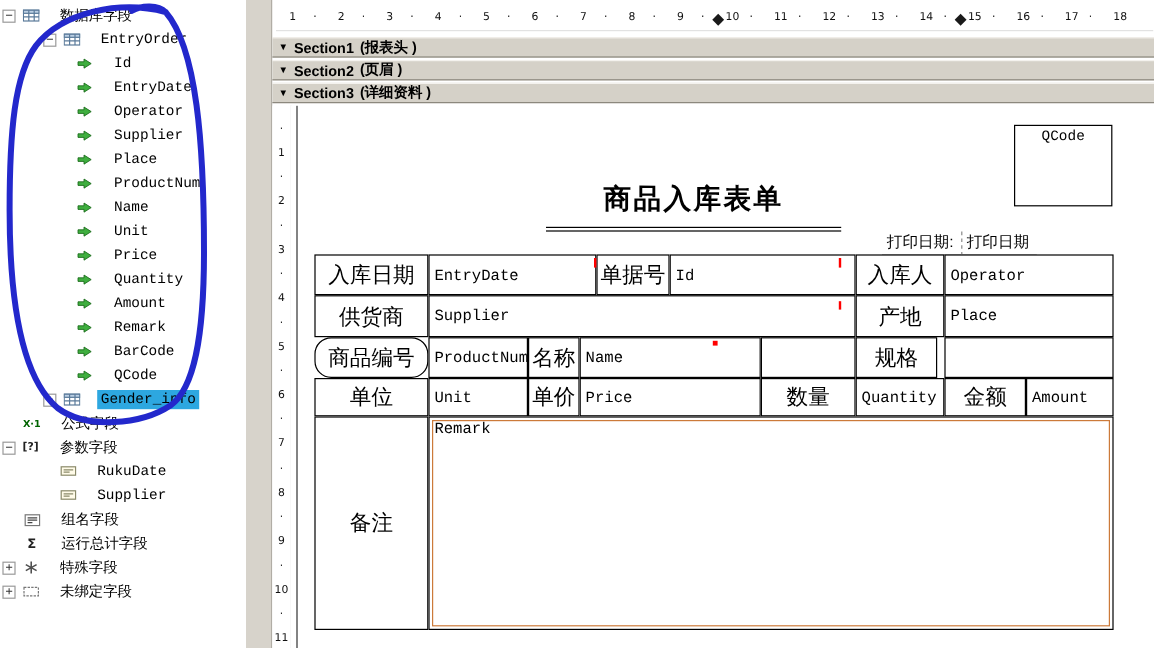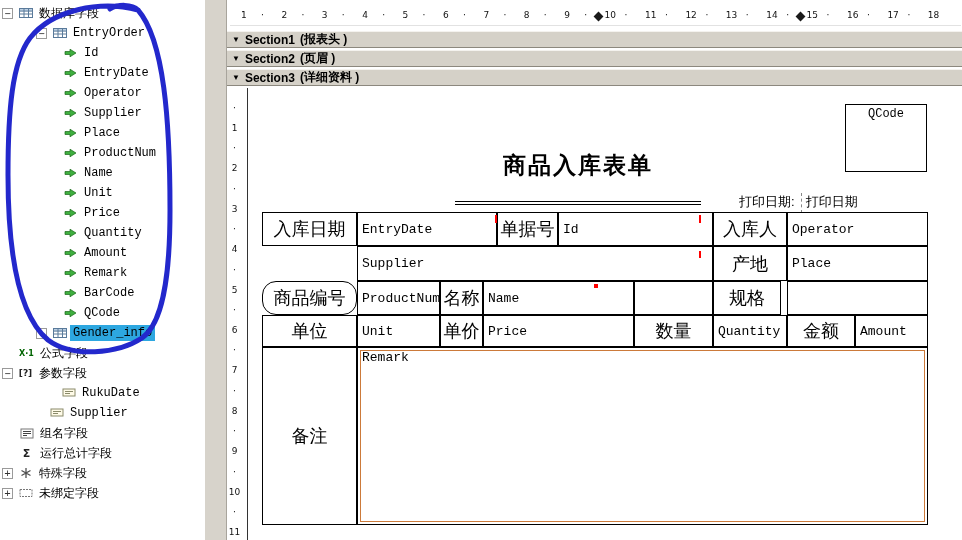--- a/index.html
+++ b/index.html
@@ -6,21 +6,21 @@
   .app{position:relative;width:962px;height:540px;overflow:hidden;background:#fff;
        font-family:"Liberation Sans",sans-serif;}
 
   
   .tree-panel{position:absolute;left:0;top:0;width:205px;height:540px;background:#fff;
               overflow:hidden;padding-top:3px;box-sizing:border-box;}
   .tree-node{height:20px;display:flex;align-items:center;box-sizing:border-box;white-space:nowrap;}
   .expander{flex:none;width:11px;height:11px;border:1px solid #9a9a9a;background:#fff;
             font-size:10px;line-height:9px;text-align:center;box-sizing:border-box;margin-right:4px;
             color:#333;font-family:"DejaVu Sans Mono",monospace;}
-  .node-icon{flex:none;width:17px;height:14px;display:flex;align-items:center;justify-content:center;margin-right:2px;}
+  .node-icon{flex:none;width:17px;height:14px;display:flex;align-items:center;justify-content:center;margin-right:13px;}
   .node-label{font-size:12px;color:#000;padding:1px 3px;}
   .node-label.en{font-family:"Liberation Mono",monospace;}
   .tree-node.selected .node-label{background:var(--sel,#2da7e0);color:#000;}
   .ticon{font-size:8px;font-weight:bold;font-family:"DejaVu Sans",sans-serif;color:#006400;}
   .ticon.dark{color:#222;font-size:9px;}
   .ticon.sigma{font-size:11px;color:#222;}
 
   .splitter{position:absolute;left:205px;top:0;width:22px;height:540px;background:#d7d3cb;
             border-right:1px solid #a8a49c;box-sizing:border-box;}
 
@@ -41,21 +41,21 @@
   .vruler .num,.vruler .dot{position:absolute;left:0;width:15px;text-align:center;font-size:9px;color:#111;
                             font-family:"DejaVu Sans",sans-serif;}
   .canvas{position:absolute;left:15px;top:0;right:0;bottom:0;background:#fff;overflow:hidden;}
   .page-edge{position:absolute;left:5px;top:0;bottom:0;width:0;border-left:1px solid #333;}
 
   .qcode-box{position:absolute;left:603px;top:16px;width:82px;height:68px;border:1px solid #000;
              text-align:center;font-family:"Liberation Mono",monospace;font-size:12px;padding-top:2px;
              box-sizing:border-box;background:#fff;}
   .rpt-title{position:absolute;left:213px;top:62px;width:246px;text-align:center;
              font-family:"Liberation Serif",serif;font-weight:bold;font-size:23px;letter-spacing:2px;
-             border-bottom:4px double #000;padding-bottom:20px;box-sizing:border-box;color:#000;}
+             border-bottom:4px double #000;padding-bottom:8px;box-sizing:border-box;color:#000;}
   .rpt-org{position:absolute;left:20px;top:104px;display:flex;align-items:flex-end;font-size:13px;color:#000;}
   .rpt-org .txt{border-bottom:1px solid #000;padding-bottom:1px;}
   .rpt-org .mark{font-size:10px;margin-left:2px;color:#333;}
   .rpt-print{position:absolute;left:493px;top:105px;display:flex;font-size:13px;color:#000;}
   .rpt-print .p1,.rpt-print .p2{border-bottom:1px solid #000;padding:0 6px 1px 4px;box-sizing:border-box;}
   .rpt-print .p2{border-left:1px dashed #888;}
 
   .cell{position:absolute;box-sizing:border-box;border:1px solid #000;background:#fff;
         display:flex;align-items:center;overflow:hidden;color:#000;}
   .cell.label{justify-content:center;font-size:18px;}
@@ -229,21 +229,21 @@
         </span>
         <span class="node-label">公式字段</span>
       </div>
       <div class="tree-node" style="padding-left: 2px;">
         <span class="expander">−</span>
         <span class="node-icon">
           <span class="ticon dark">[?]</span>
         </span>
         <span class="node-label">参数字段</span>
       </div>
-      <div class="tree-node" style="padding-left: 60px;">
+      <div class="tree-node" style="padding-left: 48px;">
         <span class="node-icon">
           <svg width="14" height="10" viewBox="0 0 14 10">
             <rect x="1" y="1" width="12" height="7" fill="#fffbe8" stroke="#8a8a6a"></rect>
             <line x1="3" y1="3.5" x2="11" y2="3.5" stroke="#8a8a6a"></line>
             <line x1="3" y1="5.5" x2="8" y2="5.5" stroke="#8a8a6a"></line>
           </svg>
         </span>
         <span class="node-label en">RukuDate</span>
       </div>
       <div class="tree-node" style="padding-left: 48px;">
@@ -373,20 +373,21 @@
           <span class="p1">打印日期:</span>
           <span class="p2">打印日期</span>
         </div>
 
       <div class="cell label" style="left: 20px; top: 124px; width: 95px; height: 34px;">入库日期</div>
           <div class="cell field" style="left: 115px; top: 124px; width: 140px; height: 34px;">EntryDate</div>
           <div class="cell label" style="left: 255px; top: 124px; width: 61px; height: 34px;">单据号</div>
           <div class="cell field" style="left: 316px; top: 124px; width: 155px; height: 34px;">Id</div>
           <div class="cell label" style="left: 471px; top: 124px; width: 74px; height: 34px;">入库人</div>
           <div class="cell field" style="left: 545px; top: 124px; width: 141px; height: 34px;">Operator</div>
+          <div class="cell label" style="left: 20px; top: 158px; width: 95px; height: 35px;">供货商</div>
           <div class="cell field" style="left: 115px; top: 158px; width: 356px; height: 35px;">Supplier</div>
           <div class="cell label" style="left: 471px; top: 158px; width: 74px; height: 35px;">产地</div>
           <div class="cell field" style="left: 545px; top: 158px; width: 141px; height: 35px;">Place</div>
           <div class="cell label" style="left: 20px; top: 193px; width: 95px; height: 34px; border-radius: 14px;">商品编号</div>
           <div class="cell field" style="left: 115px; top: 193px; width: 83px; height: 34px;">ProductNum</div>
           <div class="cell label" style="left: 198px; top: 193px; width: 43px; height: 34px;">名称</div>
           <div class="cell field" style="left: 241px; top: 193px; width: 151px; height: 34px;">Name</div>
           <div class="cell field" style="left: 392px; top: 193px; width: 79px; height: 34px;"></div>
           <div class="cell label" style="left: 471px; top: 193px; width: 68px; height: 34px;">规格</div>
           <div class="cell field" style="left: 545px; top: 193px; width: 141px; height: 34px;"></div>

